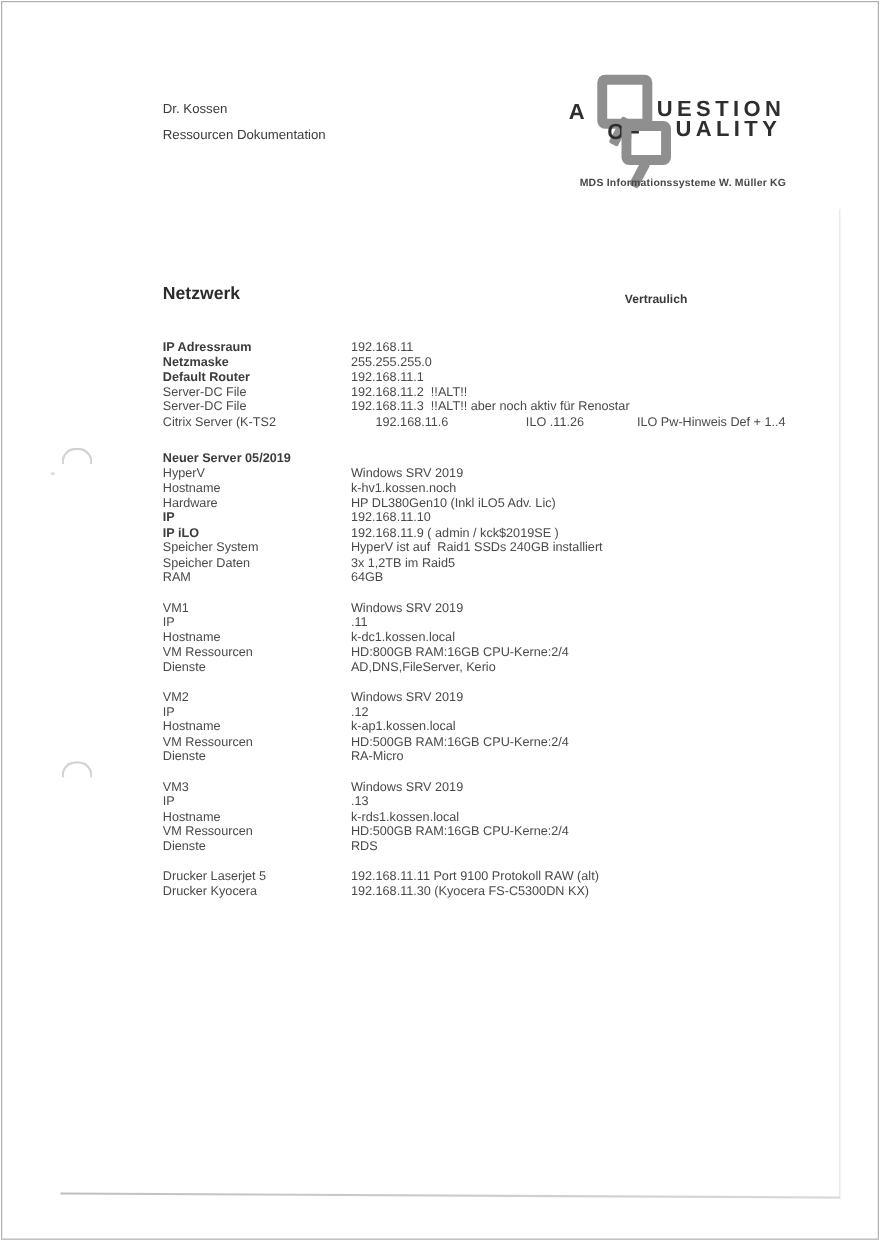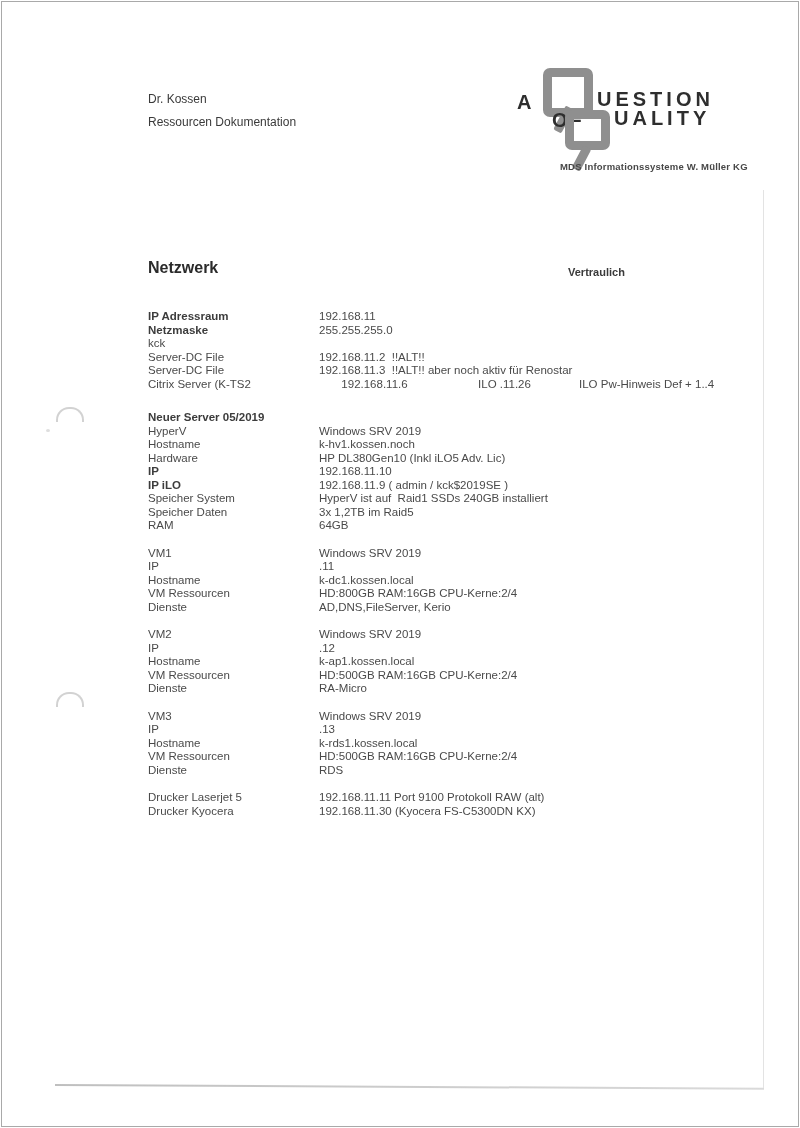--- a/index.html
+++ b/index.html
@@ -17,21 +17,21 @@
   .q2{left:65px;top:48px;width:27px;height:22px;}
   .qtail{position:absolute;background:#8f8f8f;border-radius:2px;}
   .q1tail{left:59px;top:44px;width:9px;height:27px;transform:rotate(28deg);}
   .q2tail{left:77px;top:84px;width:9px;height:25px;transform:rotate(28deg);}
   .lw{position:absolute;font-weight:bold;font-size:20px;letter-spacing:4px;white-space:pre;}
   .lw-a{left:17px;top:29px;letter-spacing:0;}
   .lw-uestion{left:97px;top:26px;}
   .lw-of{left:12px;top:47px;letter-spacing:2px;margin-left:40px;}
   .lw-uality{left:114px;top:45px;}
   .logo-company{position:absolute;left:27px;top:99px;font-weight:bold;font-size:9.5px;
-                letter-spacing:.2px;color:#474747;white-space:pre;margin-left:33px;}
+                letter-spacing:.2px;color:#474747;white-space:pre;}
 
   
   .page-title{position:absolute;left:148px;top:259px;font-size:16px;font-weight:bold;color:#2b2b2b;}
   .confidential{position:absolute;left:568px;top:266px;font-size:11px;font-weight:bold;color:#3a3a3a;}
 
   
   .content{position:absolute;left:148px;top:310px;width:620px;font-size:11.5px;color:#4a4a4a;}
   .sec{margin:0 0 14px 0;}
   .sec.s0{margin-bottom:20px;}
   .row{display:flex;height:13.5px;line-height:13.5px;white-space:pre;gap:32px;}
@@ -74,21 +74,21 @@
 </div>
 
 <div class="page-title">Netzwerk</div>
 <div class="confidential">Vertraulich</div>
 
 <div class="content">
 
   <div class="sec s0">
     <div class="row"><span class="lbl b">IP Adressraum</span><span class="val">192.168.11</span></div>
     <div class="row"><span class="lbl b">Netzmaske</span><span class="val">255.255.255.0</span></div>
-    <div class="row"><span class="lbl">kck</span><span class="val"></span></div>
+    <div class="row"><span class="lbl b">Default Router</span><span class="val">192.168.11.1</span></div>
     <div class="row"><span class="lbl">Server-DC File</span><span class="val">192.168.11.2  !!ALT!!</span></div>
     <div class="row"><span class="lbl">Server-DC File</span><span class="val">192.168.11.3  !!ALT!! aber noch aktiv für Renostar</span></div>
     <div class="row"><span class="lbl">Citrix Server (K-TS2</span><span class="val w1">192.168.11.6</span><span class="val w2">ILO .11.26</span><span class="val">ILO Pw-Hinweis Def + 1..4</span></div>
   </div>
 
   <div class="sec">
     <div class="row"><span class="lbl b" style="width:auto">Neuer Server 05/2019</span></div>
     <div class="row"><span class="lbl">HyperV</span><span class="val">Windows SRV 2019</span></div>
     <div class="row"><span class="lbl">Hostname</span><span class="val">k-hv1.kossen.noch</span></div>
     <div class="row"><span class="lbl">Hardware</span><span class="val">HP DL380Gen10 (Inkl iLO5 Adv. Lic)</span></div>

